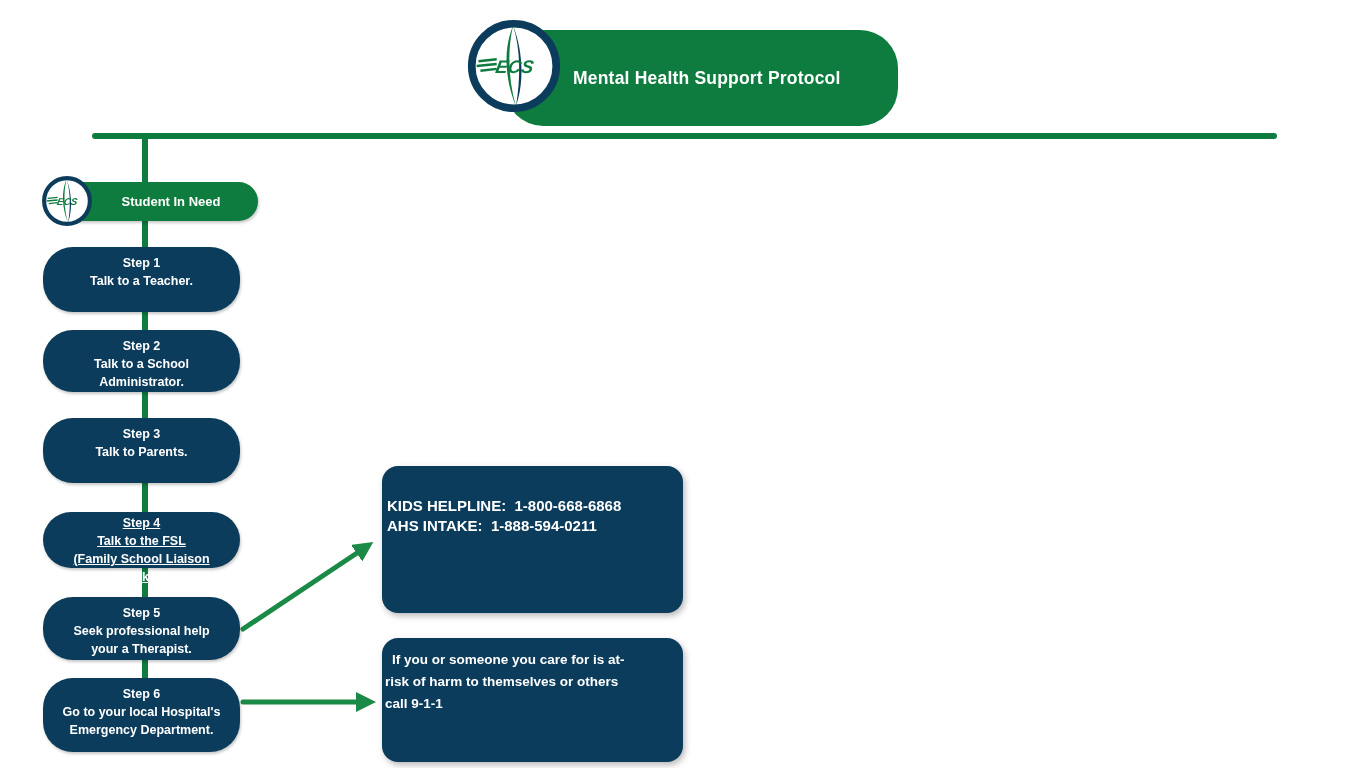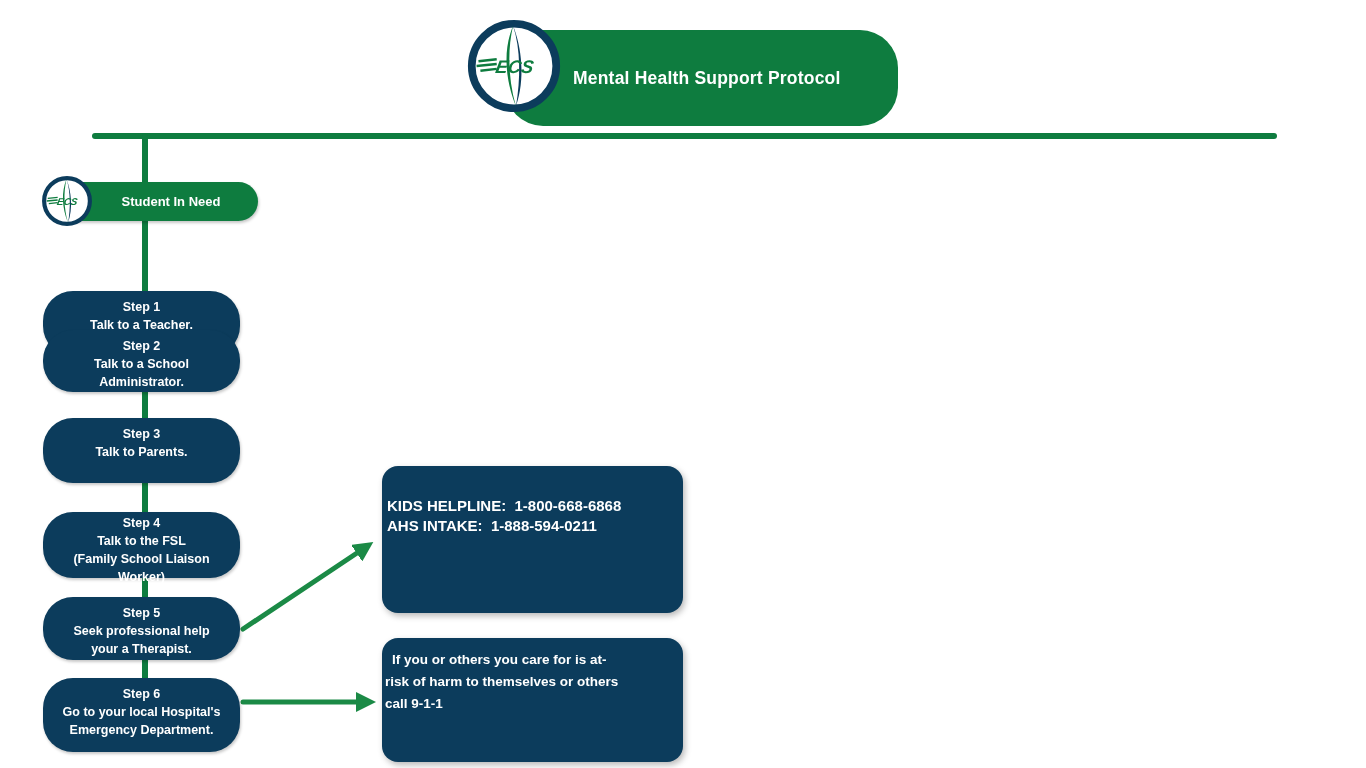--- a/index.html
+++ b/index.html
@@ -106,37 +106,37 @@
     <use href="#ecs-logo"></use>
   </svg>
 
   <div class="start-pill">
     <span>Student In Need</span>
   </div>
   <svg class="start-logo" viewBox="0 0 100 100">
     <use href="#ecs-logo"></use>
   </svg>
 
-  <div class="step" style="top:247px;height:65px;margin-top:44px;">
+  <div class="step" style="top:247px;height:65px;">
     <div class="step-title">Step 1</div>
     <div class="step-line">Talk to a Teacher.</div>
   </div>
 
   <div class="step" style="top:330px;height:62px;">
     <div class="step-title">Step 2</div>
     <div class="step-line">Talk to a School</div>
     <div class="step-line">Administrator.</div>
   </div>
 
   <div class="step" style="top:418px;height:65px;">
     <div class="step-title">Step 3</div>
     <div class="step-line">Talk to Parents.</div>
   </div>
 
-  <div class="step tight" style="top:512px;height:66px;">
+  <div class="step tight" style="top:512px;height:56px;text-decoration:underline;">
     <div class="step-title">Step 4</div>
     <div class="step-line">Talk to the FSL</div>
     <div class="step-line">(Family School Liaison</div>
     <div class="step-line">Worker)</div>
   </div>
 
   <div class="step" style="top:597px;height:63px;">
     <div class="step-title">Step 5</div>
     <div class="step-line">Seek professional help</div>
     <div class="step-line">your a Therapist.</div>
@@ -147,18 +147,18 @@
     <div class="step-line">Go to your local Hospital's</div>
     <div class="step-line">Emergency Department.</div>
   </div>
 
   <div class="callout helplines">
     <div class="callout-line">KIDS HELPLINE:  1-800-668-6868</div>
     <div class="callout-line">AHS INTAKE:  1-888-594-0211</div>
   </div>
 
   <div class="callout emergency">
-    <div class="em-line indent">If you or others you care for is at-</div>
+    <div class="em-line indent">If you or someone you care for is at-</div>
     <div class="em-line">risk of harm to themselves or others</div>
     <div class="em-line">call 9-1-1</div>
   </div>
 
 </div>
 
 </body></html>

